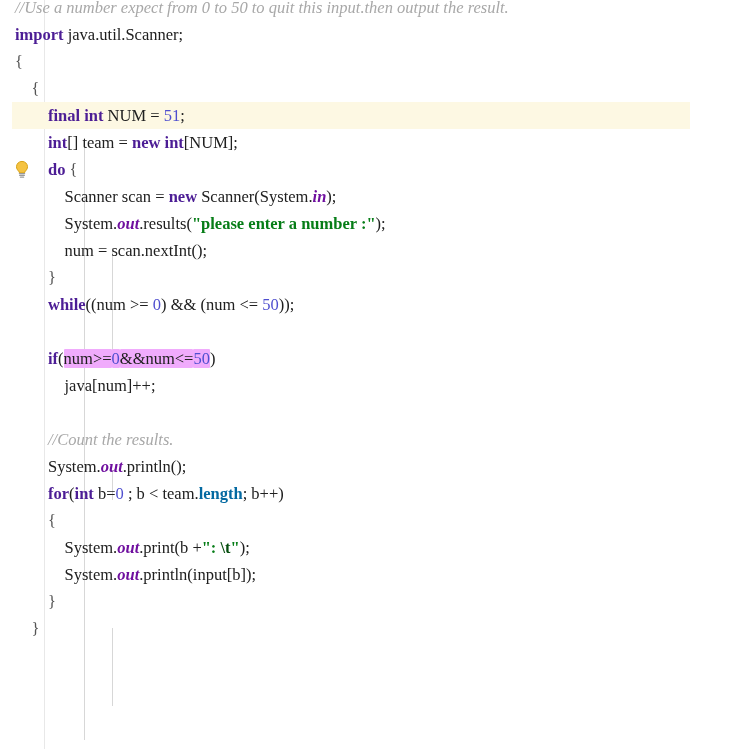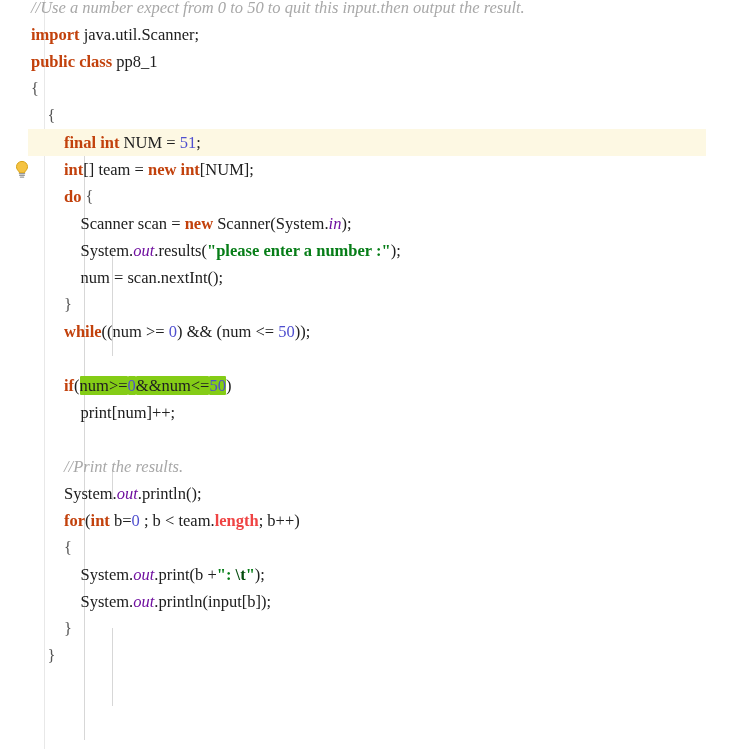--- a/index.html
+++ b/index.html
@@ -35,25 +35,24 @@
     left: 44px;
     top: 0;
     width: 1px;
     height: 749px;
     background: #e8e8e8;
   }
 
   
   .code {
     position: absolute;
-    left: 0;
+    left: 12px;
     top: 0;
     width: 678px;
     height: 749px;
-    padding-left: 28px;
   }
 
   .line {
     position: relative;
     height: 27px;
     line-height: 27px;
     white-space: pre;
     font-family: "Liberation Serif", "DejaVu Serif", serif;
     font-size: 16.5px;
     color: #202020;
@@ -69,33 +68,33 @@
     height: 21px;
     line-height: 16px;
   }
 
   
   .line.caret-line {
     background: #fdf8e3;
   }
 
   
-  .kw      { color: #c2410c; font-weight: bold; }
+  .kw      { color: #4c1d95; font-weight: bold; }
   .num     { color: #4f4fcf; }
   .str     { color: #067d17; font-weight: bold; }
   .esc     { color: #054d0e; font-weight: bold; }
   .cmt     { color: #a8a8a8; font-style: italic; }
-  .fieldit { color: #6f0f9f; font-style: italic; font-weight: normal; margin-top: 26px; }
-  .field   { color: #ef4444; font-weight: bold; }
+  .fieldit { color: #6f0f9f; font-style: italic; font-weight: bold; margin-top: 26px; }
+  .field   { color: #0369a1; font-weight: bold; }
   .plain   { color: #202020; }
   .brace   { color: #555555; }
 
   
   .sel {
-    background: #84cc16;
+    background: #f0abfc;
     border-radius: 1px;
     text-align: right;
   }
 
   
   .guide {
     position: absolute;
     width: 1px;
     background: #d7d7d7;
   }
@@ -126,36 +125,35 @@
   <div id="guides">
       <div class="guide" style="left: 84px; top: 140px; height: 600px;"></div>
       <div class="guide" style="left: 112px; top: 248px; height: 108px;"></div>
       <div class="guide" style="left: 112px; top: 470px; height: 30px;"></div>
       <div class="guide" style="left: 112px; top: 628px; height: 78px;"></div>
     </div>
 
   <div class="code" id="code">
       <div class="line first"><span class="txt"><span class="cmt">//Use a number expect from 0 to 50 to quit this input.then output the result.</span></span></div>
       <div class="line"><span class="txt"><span class="kw">import</span><span class="plain"> java.util.Scanner;</span></span></div>
-      <div class="line"><span class="txt"><span class="kw">public class</span><span class="plain"> pp8_1</span></span></div>
       <div class="line"><span class="txt"><span class="brace">{</span></span></div>
       <div class="line"><span class="txt"><span class="brace">    {</span></span></div>
       <div class="line caret-line"><span class="txt"><span class="plain">        </span><span class="kw">final int</span><span class="plain"> NUM = </span><span class="num">51</span><span class="plain">;</span></span></div>
       <div class="line"><span class="txt"><span class="plain">        </span><span class="kw">int</span><span class="plain">[] team = </span><span class="kw">new int</span><span class="plain">[NUM];</span></span></div>
       <div class="line"><span class="txt"><span class="plain">        </span><span class="kw">do</span><span class="brace"> {</span></span></div>
       <div class="line"><span class="txt"><span class="plain">            Scanner scan = </span><span class="kw">new</span><span class="plain"> Scanner(System.</span><span class="fieldit">in</span><span class="plain">);</span></span></div>
       <div class="line"><span class="txt"><span class="plain">            System.</span><span class="fieldit">out</span><span class="plain">.results(</span><span class="str">"please enter a number :"</span><span class="plain">);</span></span></div>
       <div class="line"><span class="txt"><span class="plain">            num = scan.nextInt();</span></span></div>
       <div class="line"><span class="txt"><span class="brace">        }</span></span></div>
       <div class="line"><span class="txt"><span class="plain">        </span><span class="kw">while</span><span class="plain">((num &gt;= </span><span class="num">0</span><span class="plain">) &amp;&amp; (num &lt;= </span><span class="num">50</span><span class="plain">));</span></span></div>
       <div class="line"><span class="txt">&nbsp;</span></div>
       <div class="line"><span class="txt"><span class="plain">        </span><span class="kw">if</span><span class="plain">(</span><span class="plain sel">num&gt;=</span><span class="num sel">0</span><span class="plain sel">&amp;&amp;num&lt;=</span><span class="num sel">50</span><span class="plain">)</span></span></div>
-      <div class="line"><span class="txt"><span class="plain">            print[num]++;</span></span></div>
+      <div class="line"><span class="txt"><span class="plain">            java[num]++;</span></span></div>
       <div class="line"><span class="txt">&nbsp;</span></div>
-      <div class="line"><span class="txt"><span class="plain">        </span><span class="cmt">//Print the results.</span></span></div>
+      <div class="line"><span class="txt"><span class="plain">        </span><span class="cmt">//Count the results.</span></span></div>
       <div class="line"><span class="txt"><span class="plain">        System.</span><span class="fieldit">out</span><span class="plain">.println();</span></span></div>
       <div class="line"><span class="txt"><span class="plain">        </span><span class="kw">for</span><span class="plain">(</span><span class="kw">int</span><span class="plain"> b=</span><span class="num">0</span><span class="plain"> ; b &lt; team.</span><span class="field">length</span><span class="plain">; b++)</span></span></div>
       <div class="line"><span class="txt"><span class="brace">        {</span></span></div>
       <div class="line"><span class="txt"><span class="plain">            System.</span><span class="fieldit">out</span><span class="plain">.print(b +</span><span class="str">": </span><span class="esc">\t</span><span class="str">"</span><span class="plain">);</span></span></div>
       <div class="line"><span class="txt"><span class="plain">            System.</span><span class="fieldit">out</span><span class="plain">.println(input[b]);</span></span></div>
       <div class="line"><span class="txt"><span class="brace">        }</span></span></div>
       <div class="line"><span class="txt"><span class="brace">    }</span></span></div>
     </div>
 
 </div>

